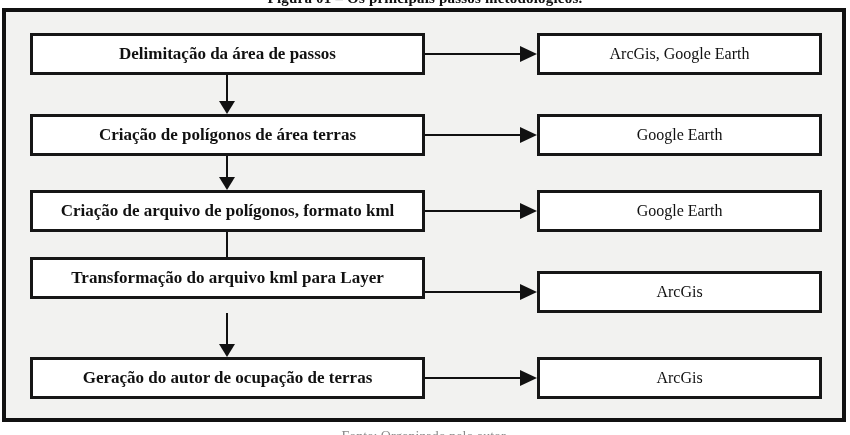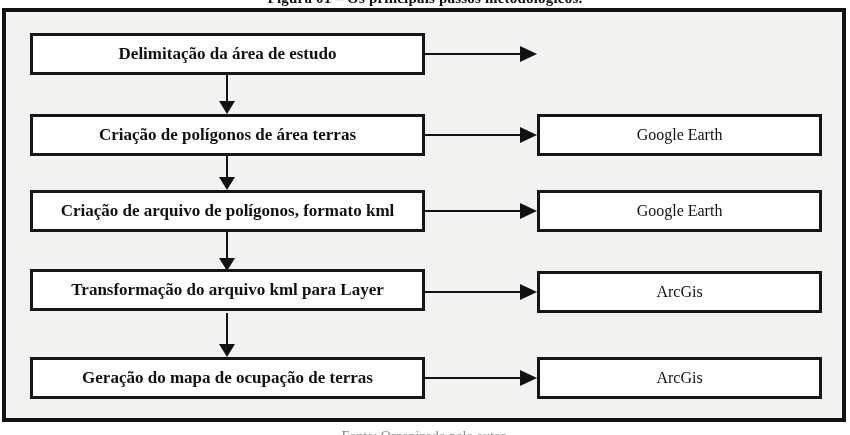--- a/index.html
+++ b/index.html
@@ -57,25 +57,28 @@
 </head>
 <body>
 
 <div class="page">
 
   <div class="fig-title">Figura 01 – Os principais passos metodológicos.</div>
 
   <div class="frame"></div>
 
   <div class="box left" style="top:33px">
-    <span>Delimitação da área de estudo</span>
+    <span>Delimitação da área de passos</span>
   </div>
   <div class="harrow" style="top:46px">
     <span class="line"></span>
     <span class="head"></span>
+  </div>
+  <div class="box right" style="top:33px">
+    <span>ArcGis, Google Earth</span>
   </div>
   <div class="varrow" style="top:75px;height:39px">
     <span class="line"></span>
     <span class="head"></span>
   </div>
 
   <div class="box left" style="top:114px">
     <span>Criação de polígonos de área terras</span>
   </div>
   <div class="harrow" style="top:127px">
@@ -98,37 +101,37 @@
     <span class="head"></span>
   </div>
   <div class="box right" style="top:190px">
     <span>Google Earth</span>
   </div>
   <div class="varrow" style="top:232px;height:39px">
     <span class="line"></span>
     <span class="head"></span>
   </div>
 
-  <div class="box left" style="top:269px">
+  <div class="box left" style="top:257px">
     <span><span>Transformação do arquivo </span><span class="it">kml</span><span> para </span><span class="it">Layer</span></span>
   </div>
   <div class="harrow" style="top:284px">
     <span class="line"></span>
     <span class="head"></span>
   </div>
   <div class="box right" style="top:271px">
     <span>ArcGis</span>
   </div>
   <div class="varrow" style="top:313px;height:44px">
     <span class="line"></span>
     <span class="head"></span>
   </div>
 
   <div class="box left" style="top:357px">
-    <span>Geração do mapa de ocupação de terras</span>
+    <span>Geração do autor de ocupação de terras</span>
   </div>
   <div class="harrow" style="top:370px">
     <span class="line"></span>
     <span class="head"></span>
   </div>
   <div class="box right" style="top:357px">
     <span>ArcGis</span>
   </div>
 
   <div class="fig-caption">Fonte: Organizado pelo autor.</div>

